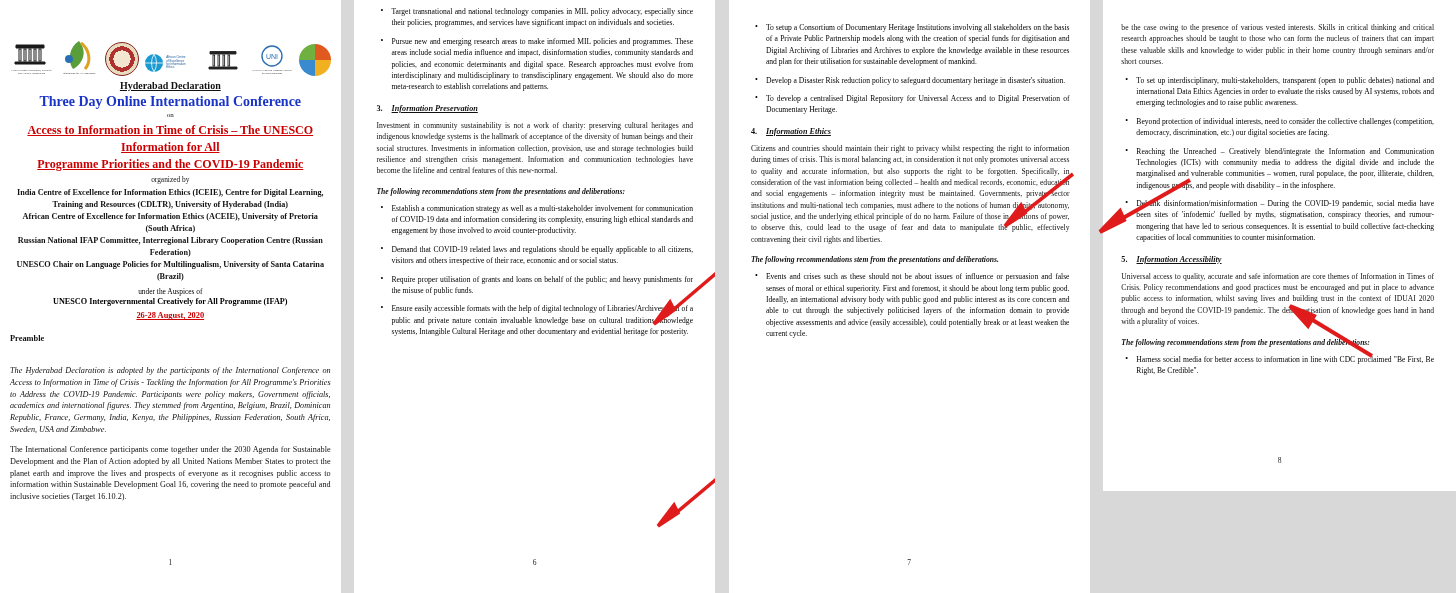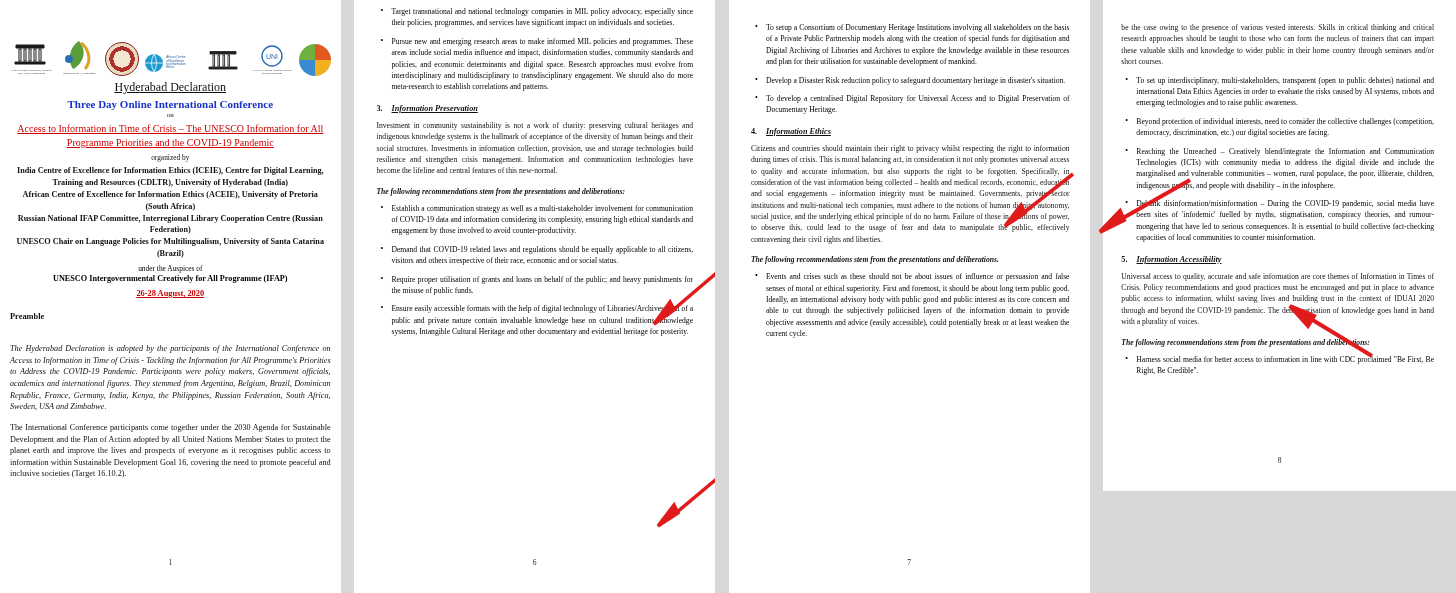--- a/index.html
+++ b/index.html
@@ -75,37 +75,37 @@
   .emblem-circ {
     width: 32px; height: 32px;
     border-radius: 50%;
   }
   .emblem-acei {
     width: 56px; height: 26px;
     display: flex; align-items: center; gap: 2px;
   }
   .title-center { text-align: center; }
   .t-hyd {
-    font-weight: normal;
-    font-size: 12px;
+    font-weight: bold;
+    font-size: 10px;
     text-decoration: underline;
     color: #111;
     margin-top: 2px;
   }
   .t-three {
     color: #1a34c8;
     font-weight: bold;
-    font-size: 11px;
+    font-size: 14px;
     margin-top: 3px;
   }
   .t-on { font-size: 7px; color: #111; margin-top: 1px; }
   .t-access {
     color: #cc0000;
-    font-weight: normal;
-    font-size: 10px;
+    font-weight: bold;
+    font-size: 12px;
     margin-top: 3px;
     line-height: 1.4;
   }
   .t-access .ul { text-decoration: underline; }
   .t-orgby { font-size: 7.4px; color: #111; margin-top: 3px; }
   .t-orgs {
     font-weight: bold;
     font-size: 8.2px;
     line-height: 1.45;
     margin-top: 3px;

